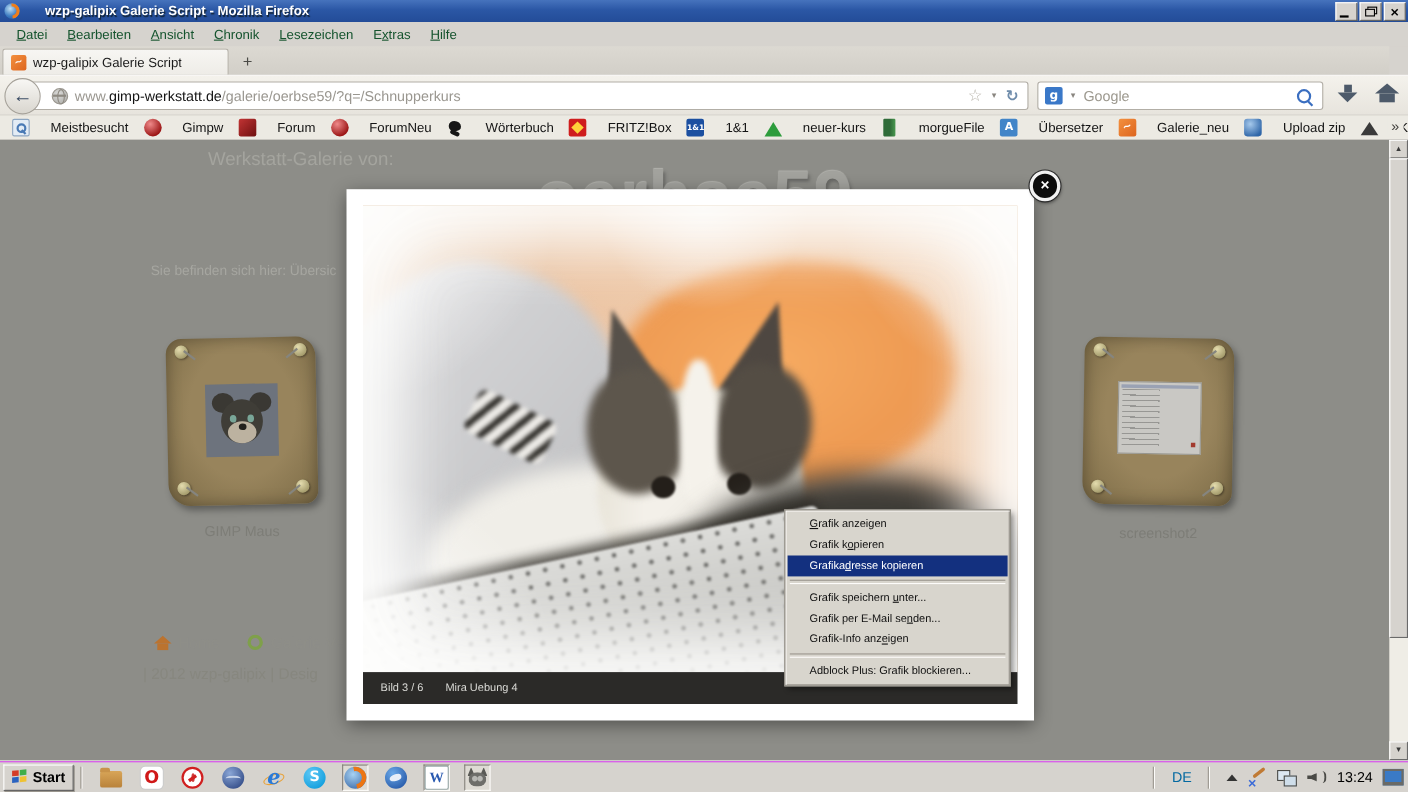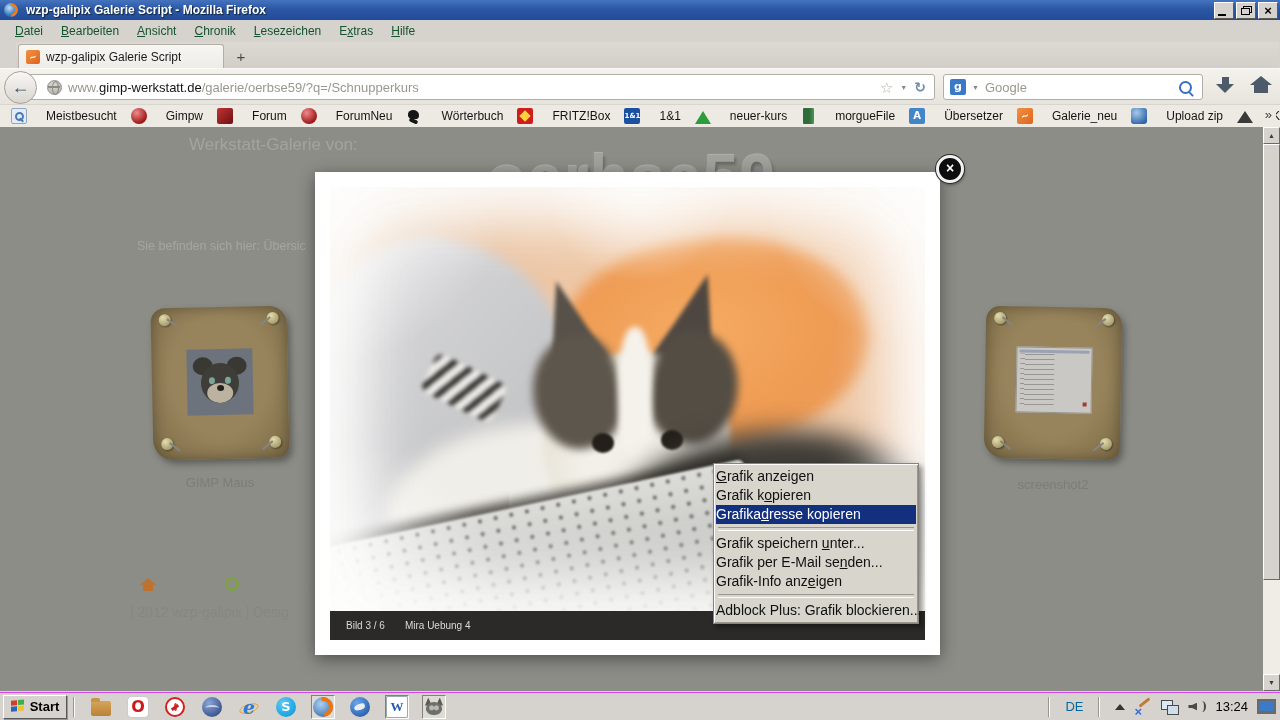--- a/index.html
+++ b/index.html
@@ -4,42 +4,42 @@
 <style>
   html,body{margin:0;padding:0}
   body{width:1280px;height:720px;position:relative;overflow:hidden;
        font-family:"Liberation Sans","DejaVu Sans",sans-serif;background:#d6d3ce;
        -webkit-font-smoothing:antialiased}
 
   
   #titlebar{position:absolute;left:0;top:0;width:1280px;height:20px;
     background:linear-gradient(180deg,#4673bd 0%,#2b57a5 45%,#234c98 100%);
     display:flex;align-items:center;padding-left:4px;box-sizing:border-box}
-  #titlebar .title{color:#fff;font-size:12px;font-weight:bold;margin-left:8px;text-shadow:1px 1px 1px #123}
+  #titlebar .title{color:#fff;font-size:12px;font-weight:bold;margin-left:23px;text-shadow:1px 1px 1px #123}
   .winbtns{position:absolute;right:2px;top:2px;display:flex;gap:2px}
   .winbtn{width:18px;height:15px;background:#d6d3ce;border:1px solid;border-color:#fff #5a5a5a #5a5a5a #fff;
     position:relative;display:flex;align-items:center;justify-content:center;font-size:10px;font-weight:bold;color:#000}
   .glyph-min::after{content:"";position:absolute;left:3px;bottom:2px;width:8px;height:2px;background:#000}
   .glyph-restore::after{content:"";position:absolute;left:4px;top:5px;width:7px;height:5px;border:1px solid #000;background:#d6d3ce}
   .glyph-restore::before{content:"";position:absolute;left:6px;top:3px;width:7px;height:5px;border:1px solid #000}
   .glyph-close::after{content:"×";font-size:13px;line-height:13px}
 
   .ff-logo{width:14px;height:14px;border-radius:50%;flex:none;
     background:radial-gradient(circle at 38% 35%,#bfe0f5 0%,#3a7ac0 55%,#20559c 100%);position:relative;overflow:hidden}
   .ff-logo::after{content:"";position:absolute;inset:0;border-radius:50%;
     border:3px solid transparent;border-top-color:#ef7d1a;border-right-color:#ef7d1a;transform:rotate(40deg)}
 
   
   #menubar{position:absolute;left:0;top:20px;width:1280px;height:22px;background:#d6d3ce;
     display:flex;align-items:center;padding-left:6px;box-sizing:border-box;font-size:12px;color:#14532d}
   .mb-item{padding:2px 9px}
   .mb-item u{text-decoration:underline}
 
   
-  #tabbar{position:absolute;left:16px;top:42px;width:1263px;height:26px;
+  #tabbar{position:absolute;left:0;top:42px;width:1263px;height:26px;
     background:linear-gradient(180deg,#dcd9d2,#d2cfc8)}
   #tab-active{position:absolute;left:2px;top:2px;width:206px;height:24px;
     background:linear-gradient(180deg,#f7f6f3,#eeece7);border:1px solid #b3afa7;border-bottom:none;
     border-radius:3px 3px 0 0;display:flex;align-items:center;padding:0 7px;box-sizing:border-box;gap:6px}
   #tab-active .tab-title{font-size:12px;color:#1a1a1a;white-space:nowrap;overflow:hidden}
   #newtab-btn{position:absolute;left:212px;top:4px;width:26px;height:20px;border-radius:2px;
     display:flex;align-items:center;justify-content:center;font-size:15px;color:#4a4a46}
   .wzp-favicon{width:14px;height:14px;border-radius:2px;flex:none;position:relative;
     background:linear-gradient(135deg,#f3903e,#dd651f)}
   .wzp-favicon::after{content:"~";position:absolute;width:100%;text-align:center;color:#fff;
@@ -195,21 +195,21 @@
     display:flex;align-items:center;gap:20px;padding:0 16px;box-sizing:border-box}
   #lb-caption span{font-size:10px;color:#dadad6;white-space:nowrap}
   #lb-close{position:absolute;left:621px;top:-17px;width:22px;height:22px;border-radius:50%;background:#0d0d0d;
     border:3px solid #f2f2f2;box-shadow:0 0 0 1px #2a2a2a,1px 2px 3px rgba(0,0,0,.4);
     color:#fff;font-size:14px;font-weight:bold;line-height:21px;text-align:center}
 
   
   #contextmenu{position:absolute;left:713px;top:336px;width:206px;background:#d8d5cd;z-index:9;
     border:1px solid #88847c;box-shadow:inset 1px 1px 0 #fdfcfa,inset -1px -1px 0 #9a968e,3px 3px 5px rgba(0,0,0,.4);
     padding:3px 2px;box-sizing:border-box}
-  .cm-item{height:19px;line-height:19px;font-size:14px;color:#101010;white-space:nowrap}
+  .cm-item{height:19px;line-height:19px;font-size:10px;color:#101010;padding-left:20px;white-space:nowrap}
   .cm-item u{text-decoration:underline}
   .cm-item.hl{background:#13307f;color:#fff}
   .cm-sep{height:2px;margin:3px 2px;border-top:1px solid #9a968e;border-bottom:1px solid #fdfcfa}
 
   
   #scrollbar{position:absolute;right:0;top:0;width:17px;height:564px;background:#efede6}
   .sb-btn{position:absolute;left:0;width:17px;height:17px;background:#d6d3ce;
     border:1px solid;border-color:#fff #6a6a6a #6a6a6a #fff;box-sizing:border-box;
     display:flex;align-items:center;justify-content:center;font-size:7px;color:#3a3a3a}
   #sb-up{top:0}#sb-down{bottom:0}

